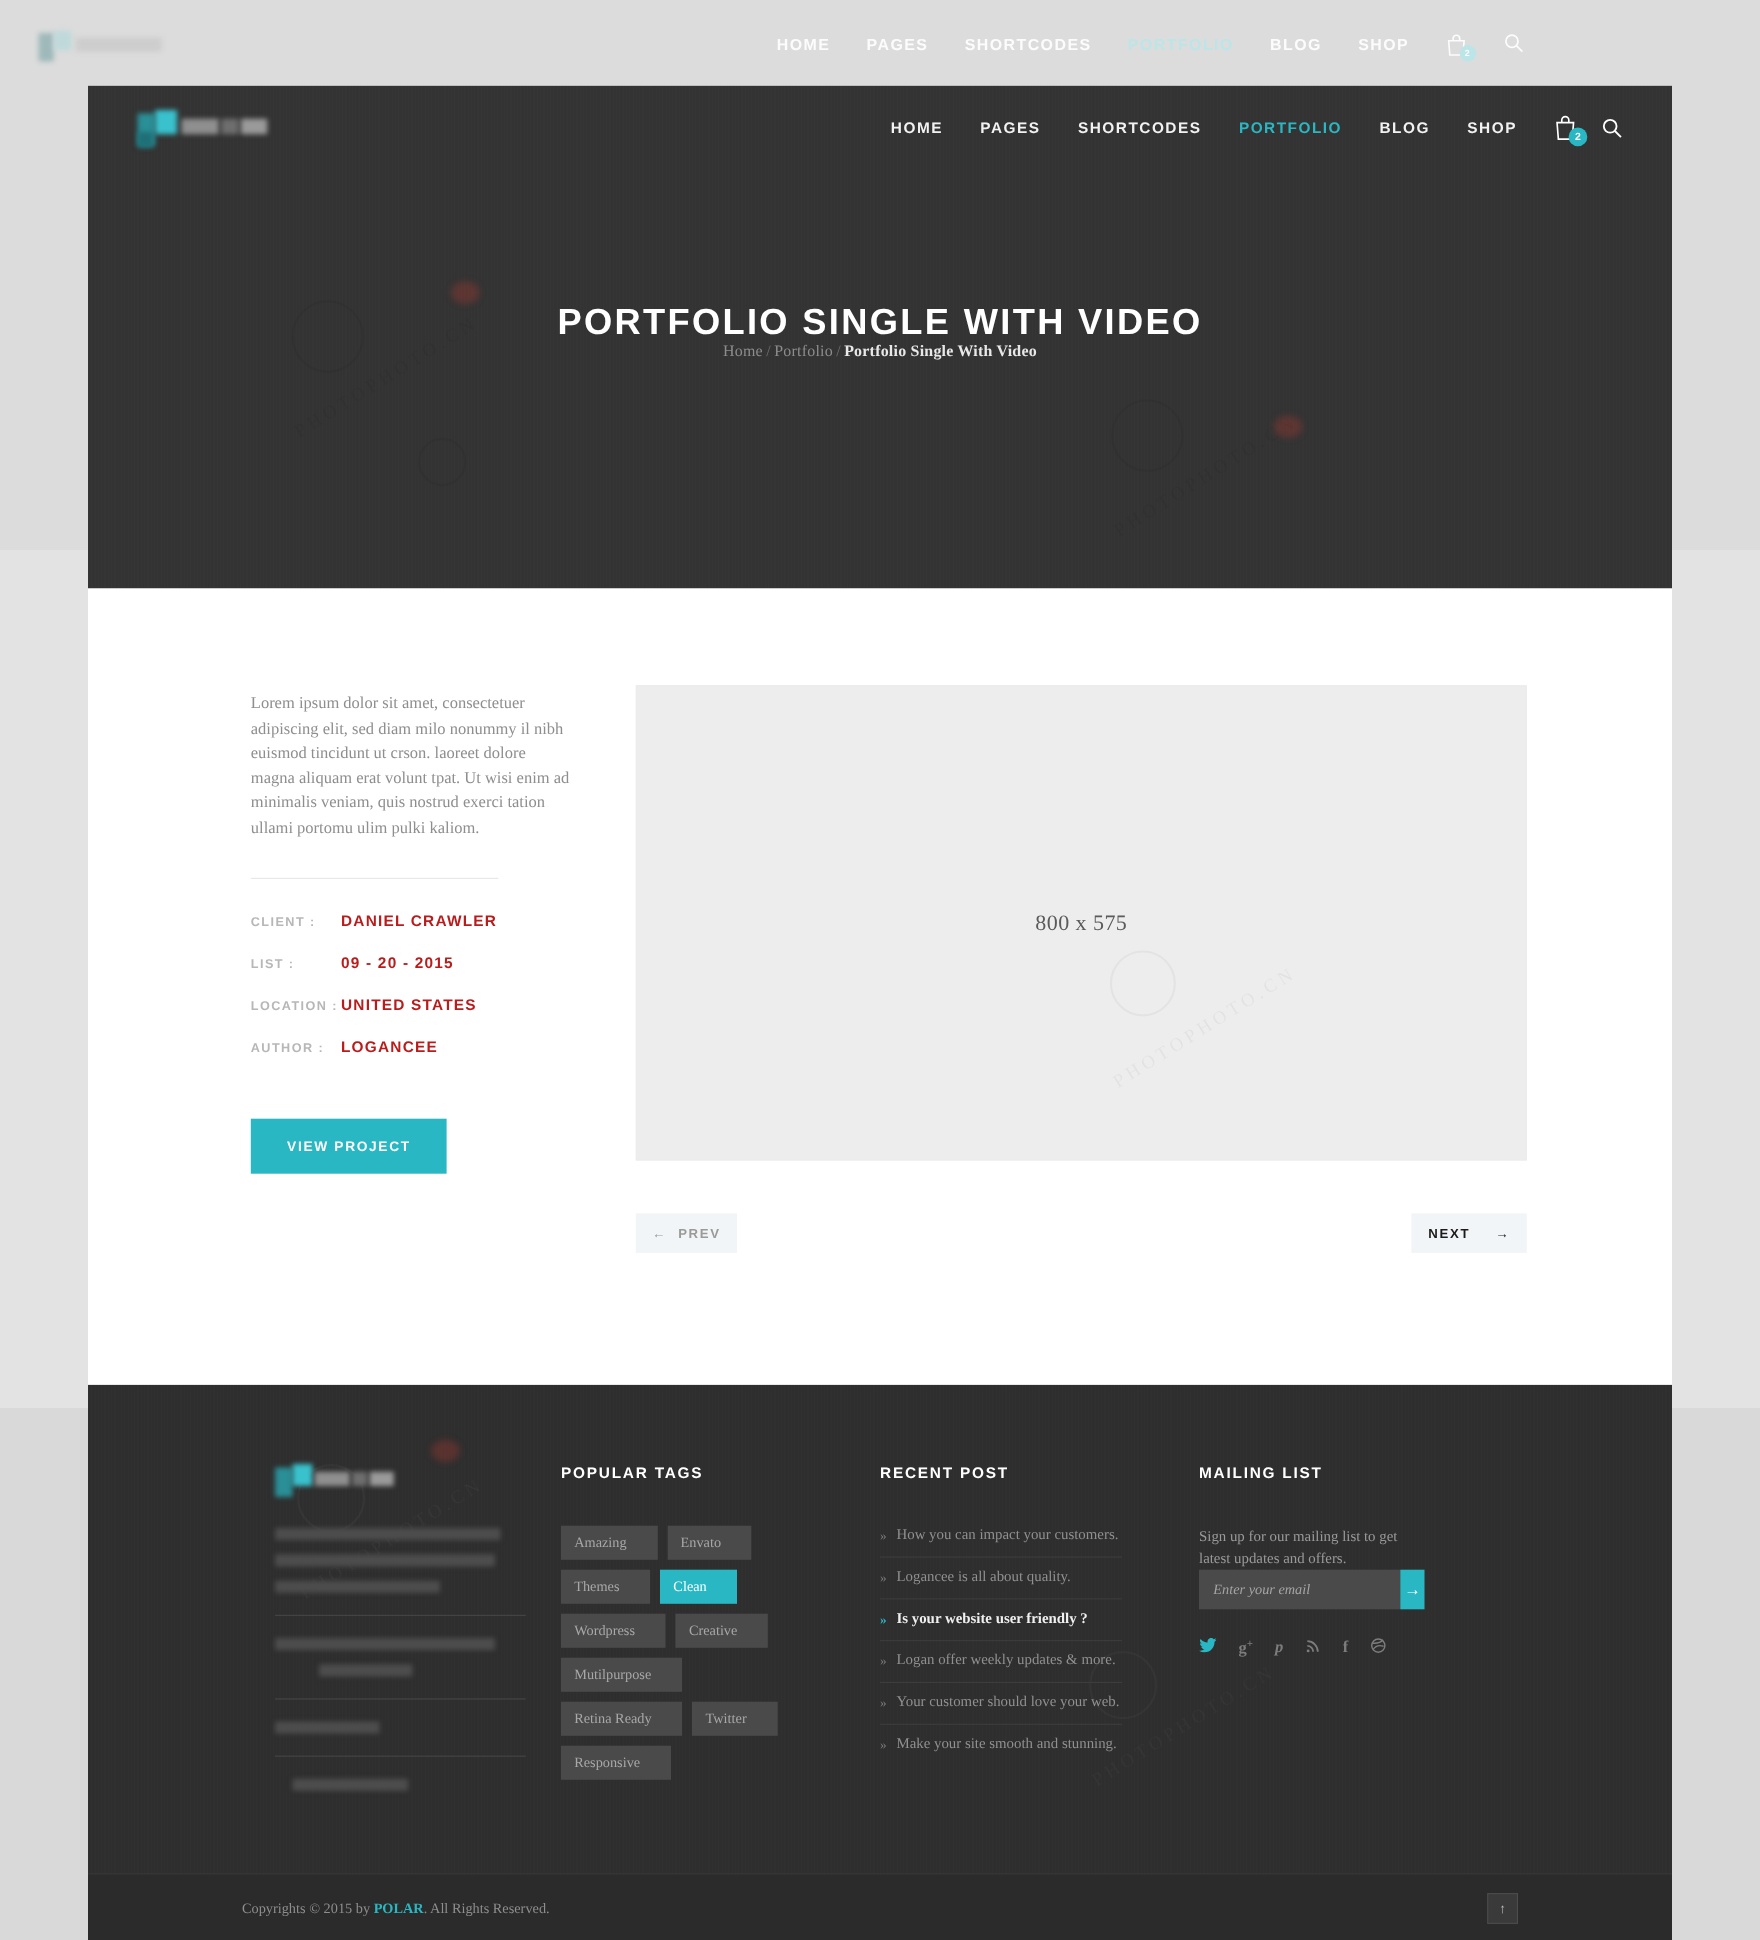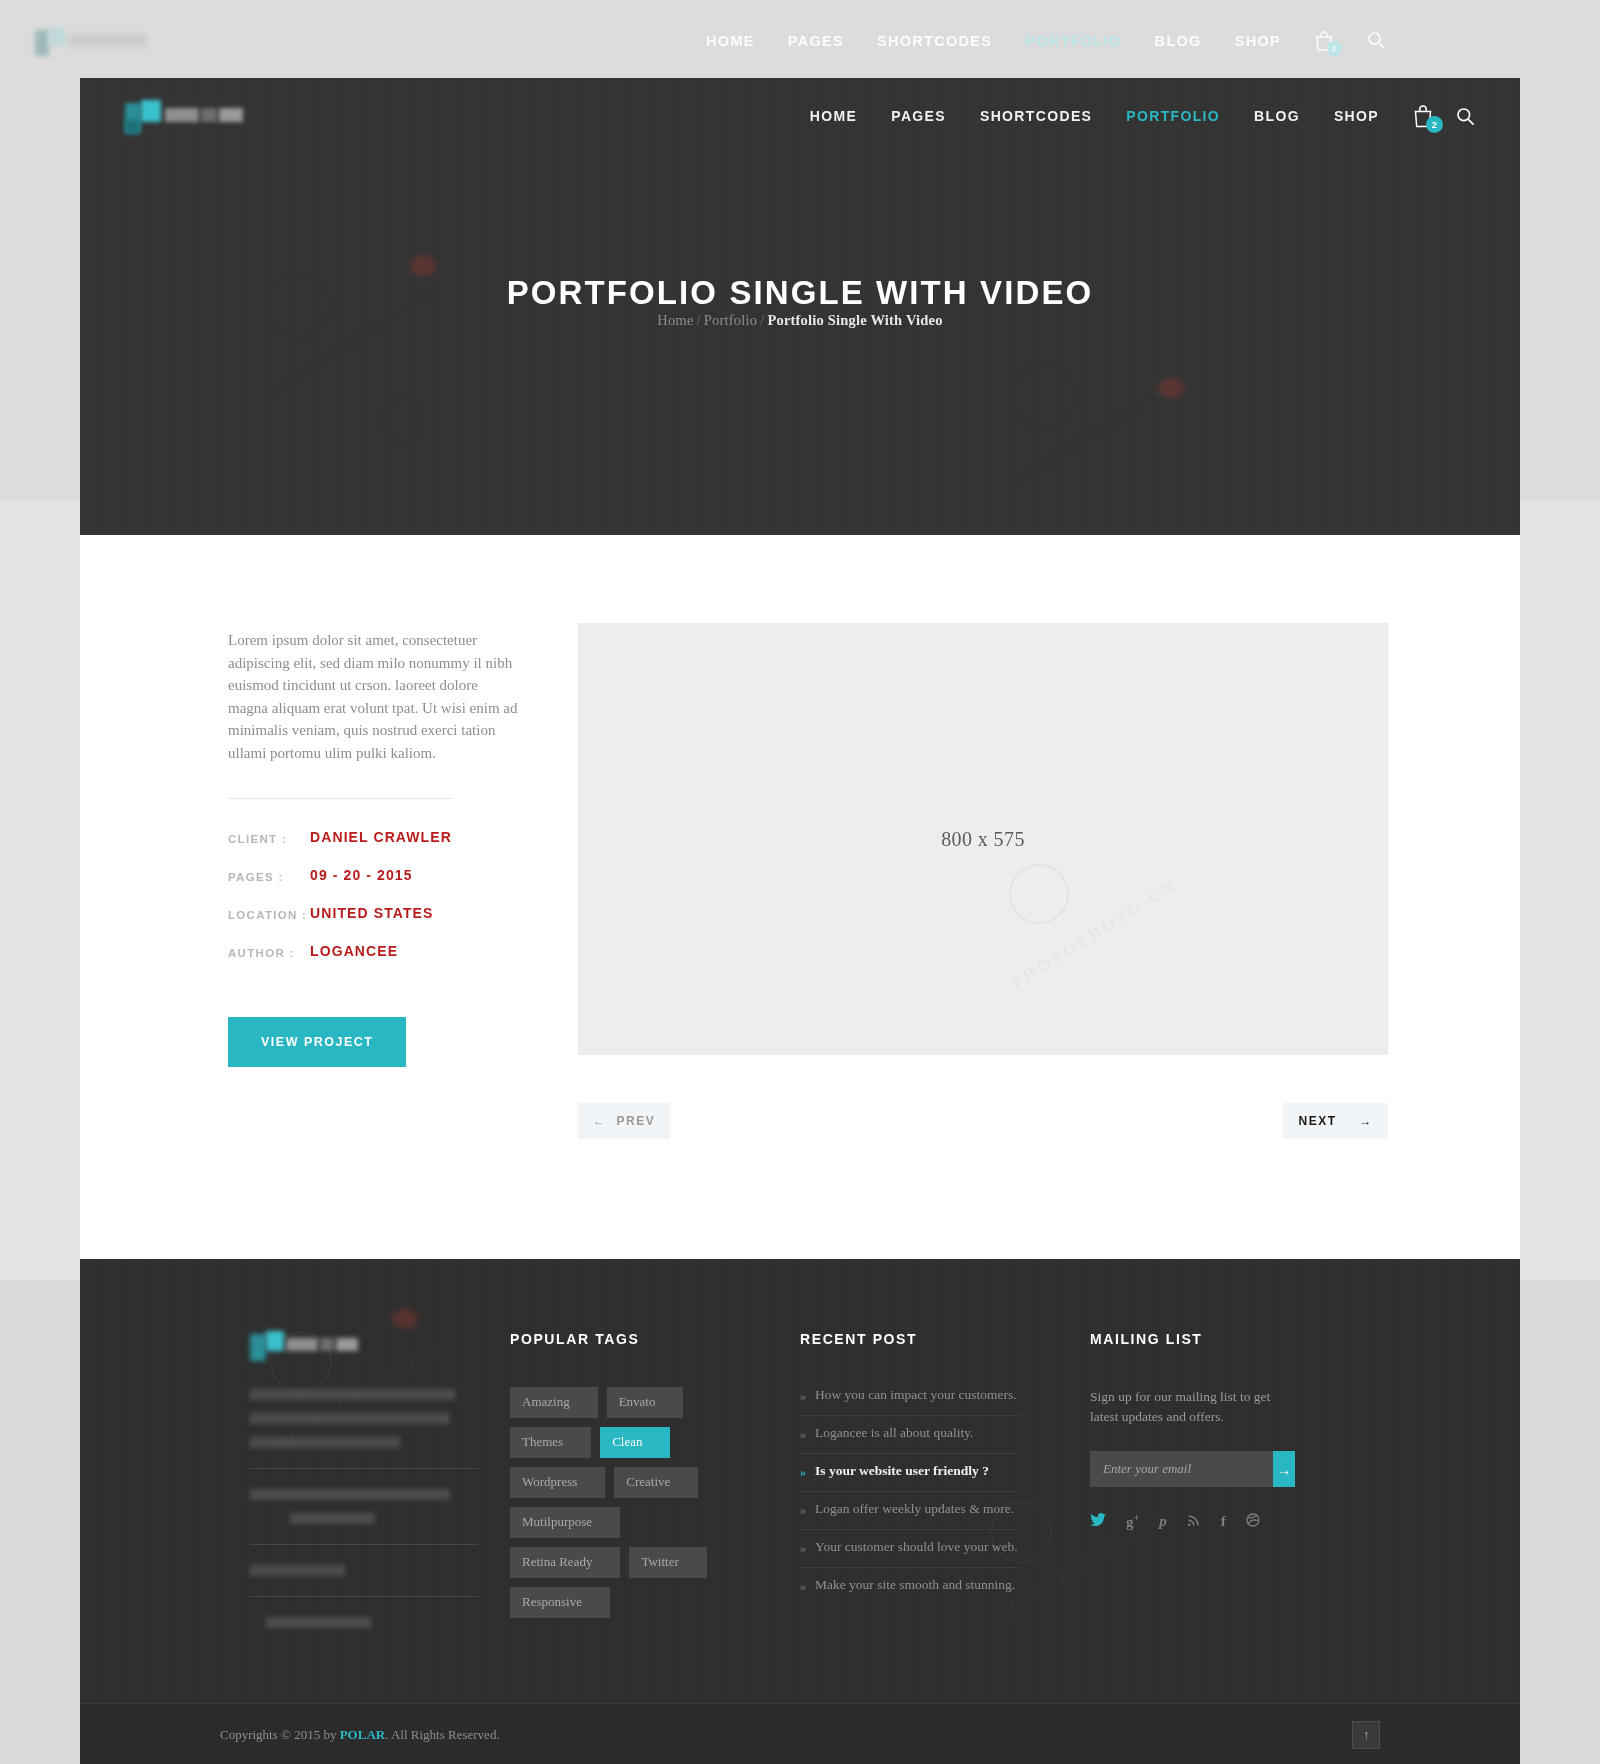--- a/index.html
+++ b/index.html
@@ -289,21 +289,20 @@
   }
   .rp-item:first-child { padding-top: 0; }
   .rp-item .chev { color: #7c7c7c; font-size: 12px; line-height: 18px; }
   .rp-item.active { color: #f0f0f0; font-weight: bold; }
   .rp-item.active .chev { color: #2ab7c4; }
 
   .ml-text {
     font-family: "Liberation Serif", serif;
     font-size: 13.5px; line-height: 20px;
     color: #9a9a9a; max-width: 200px;
-    margin-bottom: 24px;
   }
   .ml-form { display: flex; width: 205px; height: 36px; }
   .ml-input {
     flex: 1; background: #4a4a4a; border: none;
     color: #fdba74;
     font-family: "Liberation Serif", serif;
     font-size: 13px; font-style: italic;
     padding: 0 13px;
     outline: none;
   }
@@ -446,21 +445,21 @@
         <p class="proj-desc">Lorem ipsum dolor sit amet, consectetuer adipiscing elit, sed diam milo nonummy il nibh euismod tincidunt ut crson.
 laoreet dolore magna aliquam erat volunt tpat. Ut wisi enim ad minimalis veniam, quis nostrud exerci tation ullami portomu ulim pulki kaliom.</p>
 
         <div class="divider"></div>
 
         <div class="meta-row">
           <span class="meta-label">CLIENT :</span>
           <span class="meta-value">DANIEL CRAWLER</span>
         </div>
         <div class="meta-row">
-          <span class="meta-label">PAGES :</span>
+          <span class="meta-label">LIST :</span>
           <span class="meta-value">09 - 20 - 2015</span>
         </div>
         <div class="meta-row">
           <span class="meta-label">LOCATION :</span>
           <span class="meta-value">UNITED STATES</span>
         </div>
         <div class="meta-row">
           <span class="meta-label">AUTHOR :</span>
           <span class="meta-value">LOGANCEE</span>
         </div>

